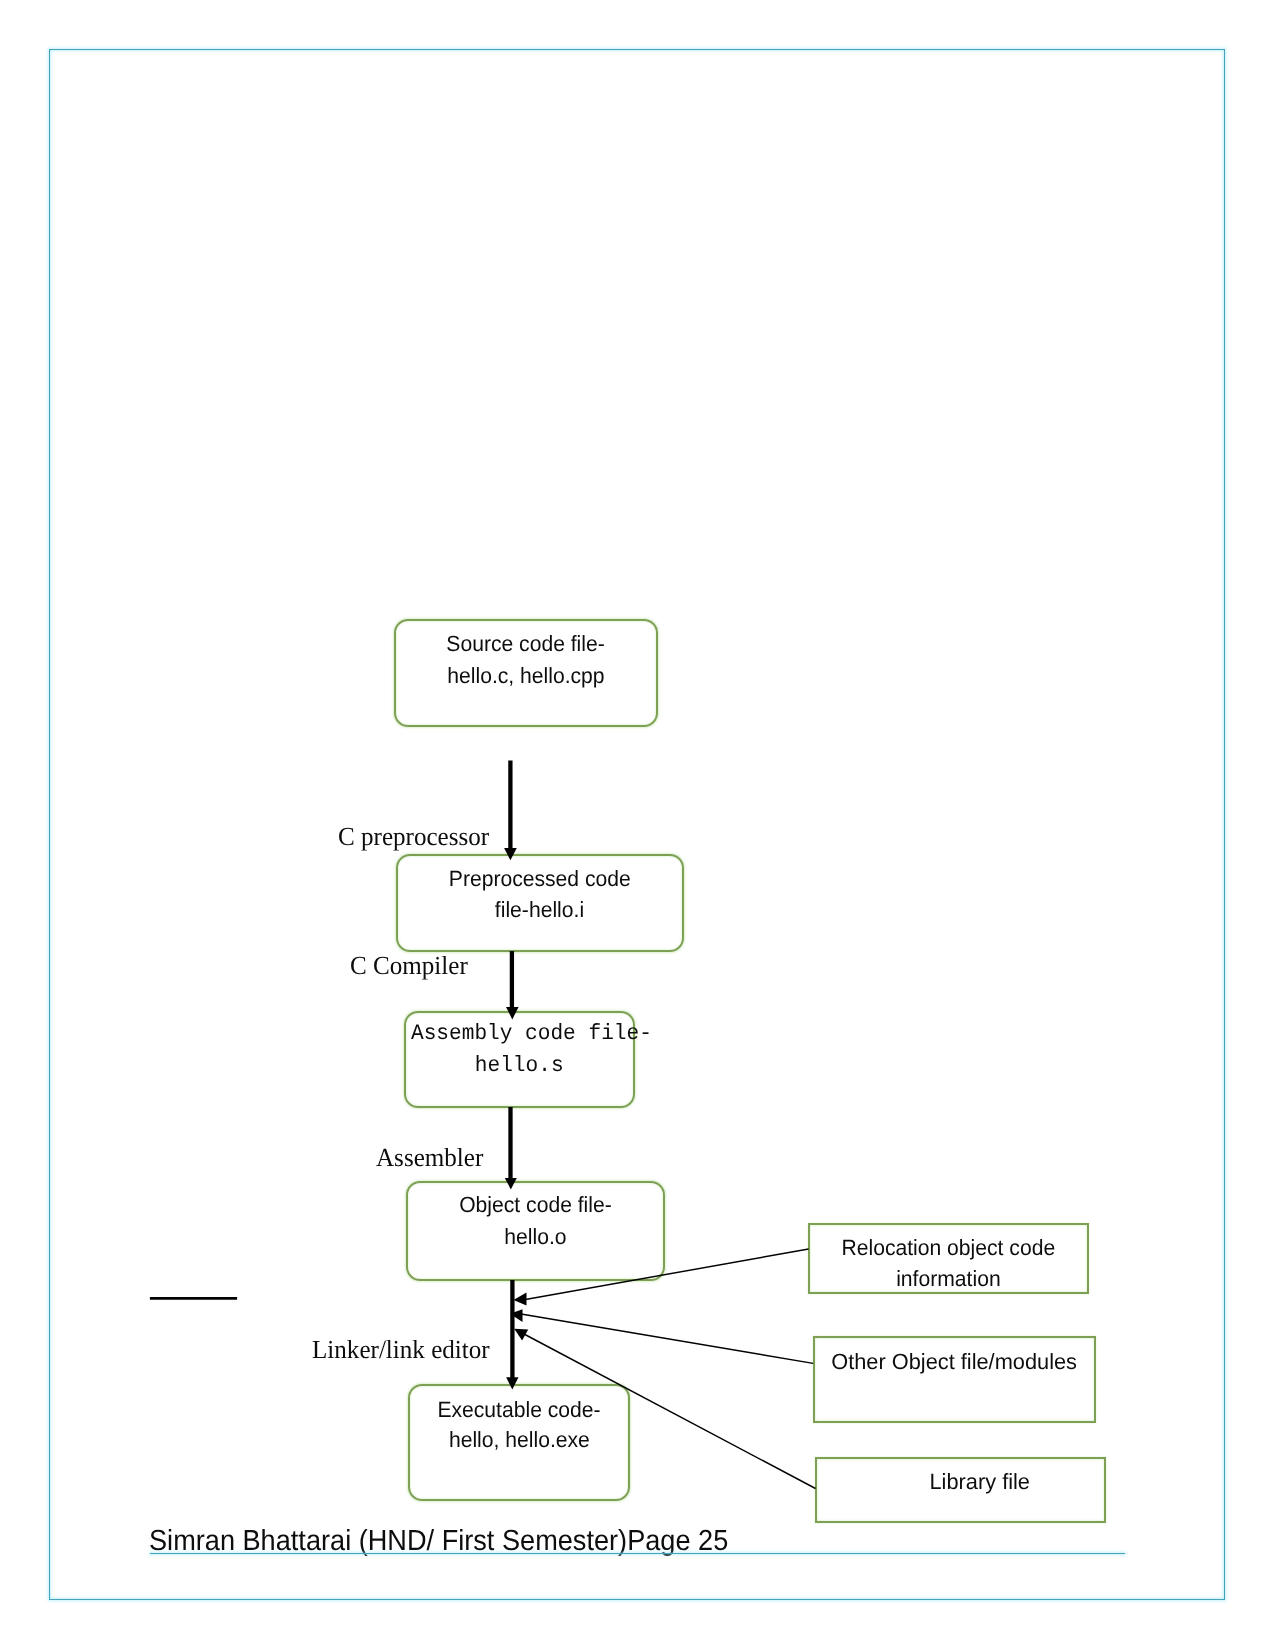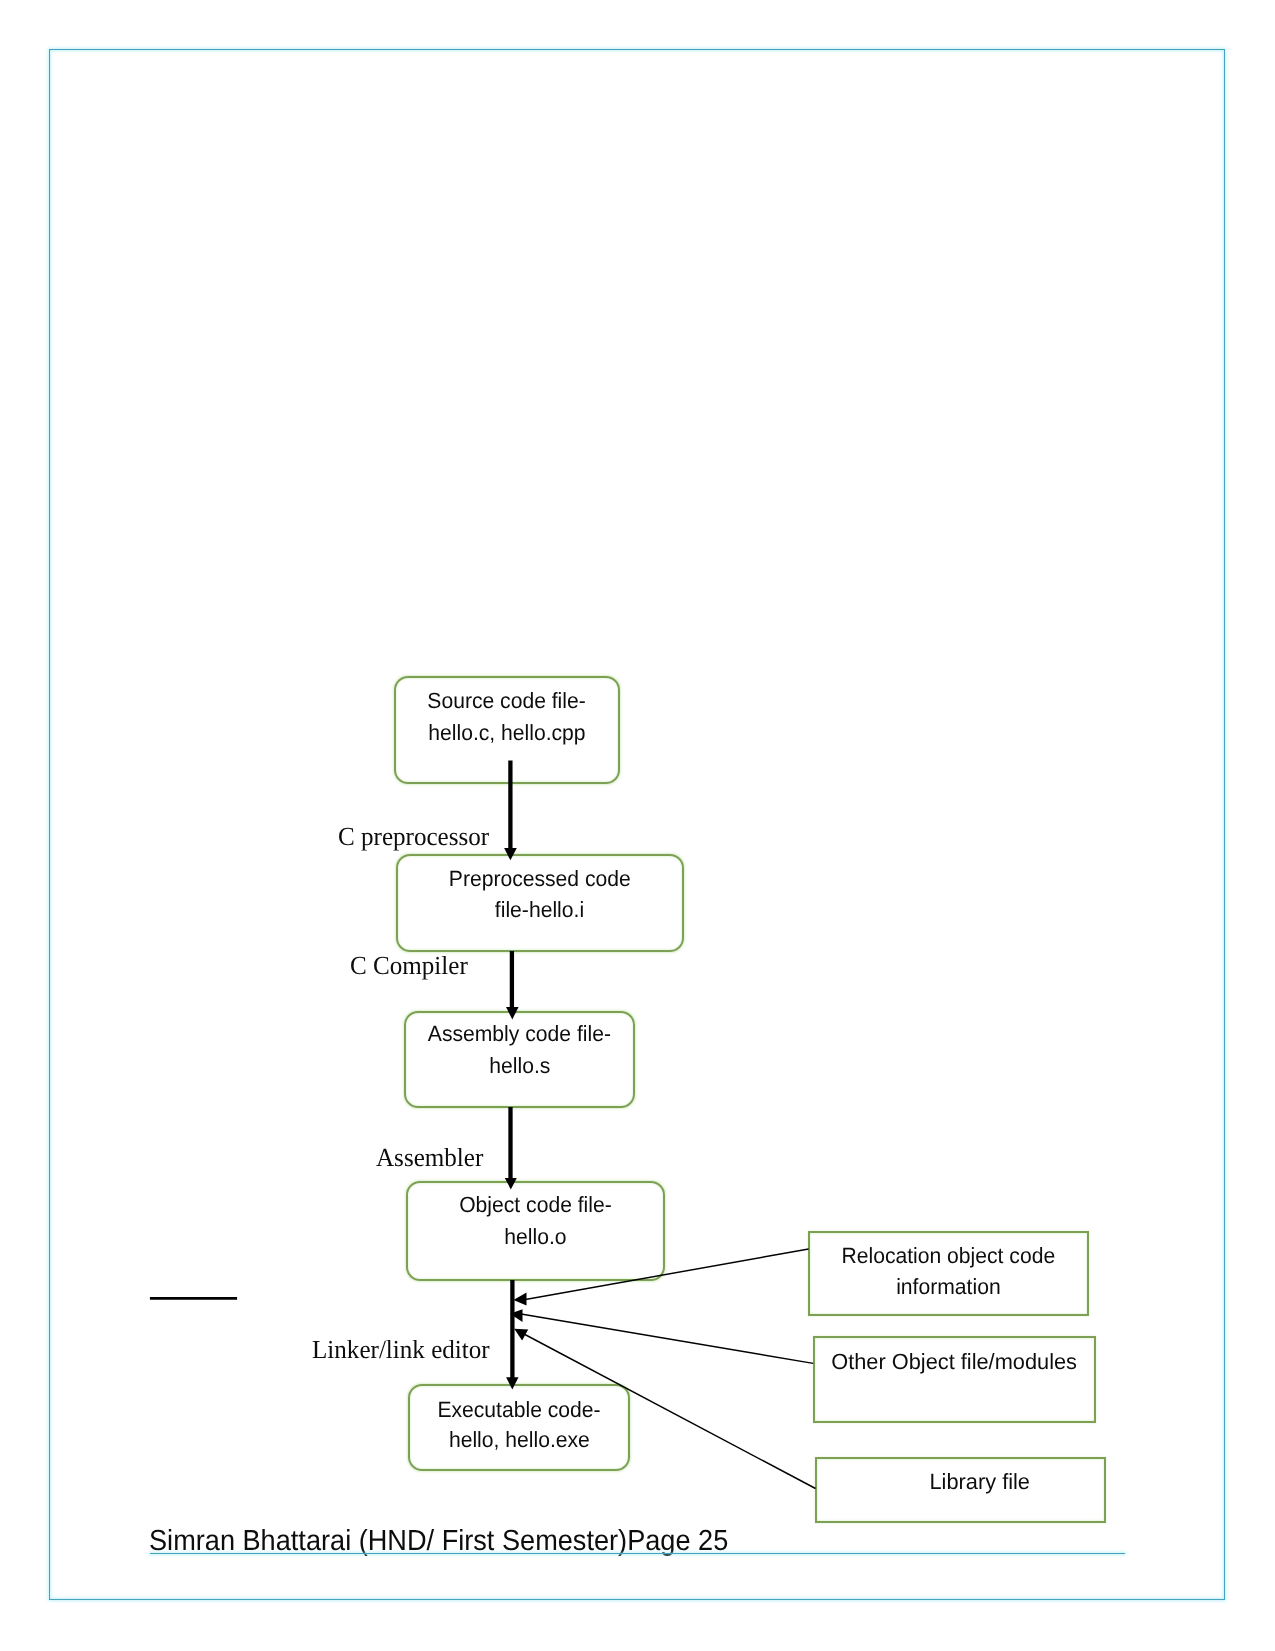--- a/index.html
+++ b/index.html
@@ -33,46 +33,46 @@
   .footer { position:absolute; font-size:29px; line-height:1; white-space:nowrap; }
   .footer > span { display:inline-block; transform:scaleX(0.936); transform-origin:left center; }
   .footer-rule { position:absolute; height:0; border-top:1.3px solid #46a2bd;
                  box-shadow:0 0 3px 1px rgba(140,230,245,0.55); }
 </style>
 </head>
 <body>
 
 <div class="page-border"></div>
 
-<div class="node" style="left:393.8px;top:676px;width:226px;height:107.7px;">
+<div class="node" style="left:393.8px;top:619px;width:264px;height:107.7px;">
   <div class="tline" style="top:11.7px;"><span>Source code file-</span></div>
   <div class="tline" style="top:43.5px;"><span>hello.c, hello.cpp</span></div>
 </div>
 
 <div class="node" style="left:395.8px;top:854.2px;width:288px;height:97.8px;">
   <div class="tline" style="top:11.5px;"><span>Preprocessed code</span></div>
   <div class="tline" style="top:42.9px;"><span>file-hello.i</span></div>
 </div>
 
-<div class="node" style="left:404.1px;top:1011.1px;width:231.2px;height:97.0px;">
+<div class="node" style="left:404.1px;top:1011.1px;width:231.2px;height:97.0px;font-family:Liberation Mono, monospace;">
   <div class="tline" style="top:10.1px;"><span>Assembly code file-</span></div>
   <div class="tline" style="top:42.0px;"><span>hello.s</span></div>
 </div>
 
 <div class="node" style="left:406.4px;top:1181.0px;width:259px;height:100.0px;">
   <div class="tline" style="top:10.9px;"><span>Object code file-</span></div>
   <div class="tline" style="top:42.9px;"><span>hello.o</span></div>
 </div>
 
-<div class="node" style="left:408.1px;top:1384.2px;width:222.1px;height:87px;">
+<div class="node" style="left:408.1px;top:1384.2px;width:222.1px;height:117px;">
   <div class="tline" style="top:12.6px;"><span>Executable code-</span></div>
   <div class="tline" style="top:42.7px;"><span>hello, hello.exe</span></div>
 </div>
 
-<div class="rectnode" style="left:807.6px;top:1222.5px;width:281.6px;height:85px;margin-top:8px;">
+<div class="rectnode" style="left:807.6px;top:1222.5px;width:281.6px;height:71px;">
   <div class="tline" style="top:12.8px;"><span>Relocation object code</span></div>
   <div class="tline" style="top:43.5px;"><span>information</span></div>
 </div>
 
 <div class="rectnode" style="left:812.5px;top:1336.2px;width:283.6px;height:86.4px;">
   <div class="tline w99" style="top:13.3px;"><span>Other Object file/modules</span></div>
 </div>
 
 <div class="rectnode" style="left:815.4px;top:1457.0px;width:290.8px;height:66.4px;">
   <div class="tline w99" style="top:11.7px;padding-left:37px;"><span>Library file</span></div>

